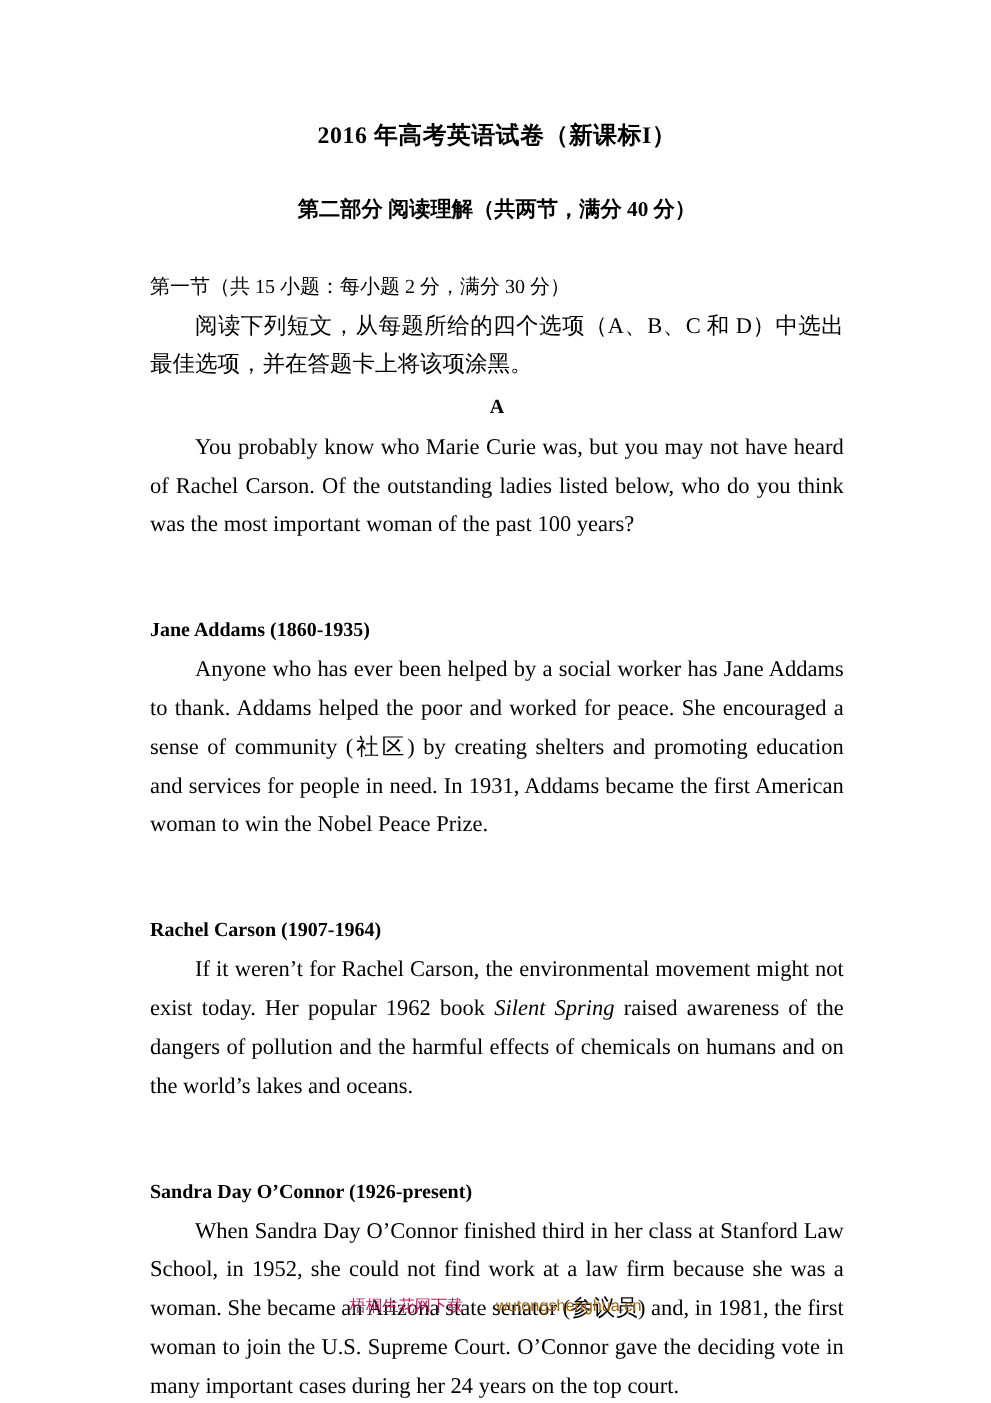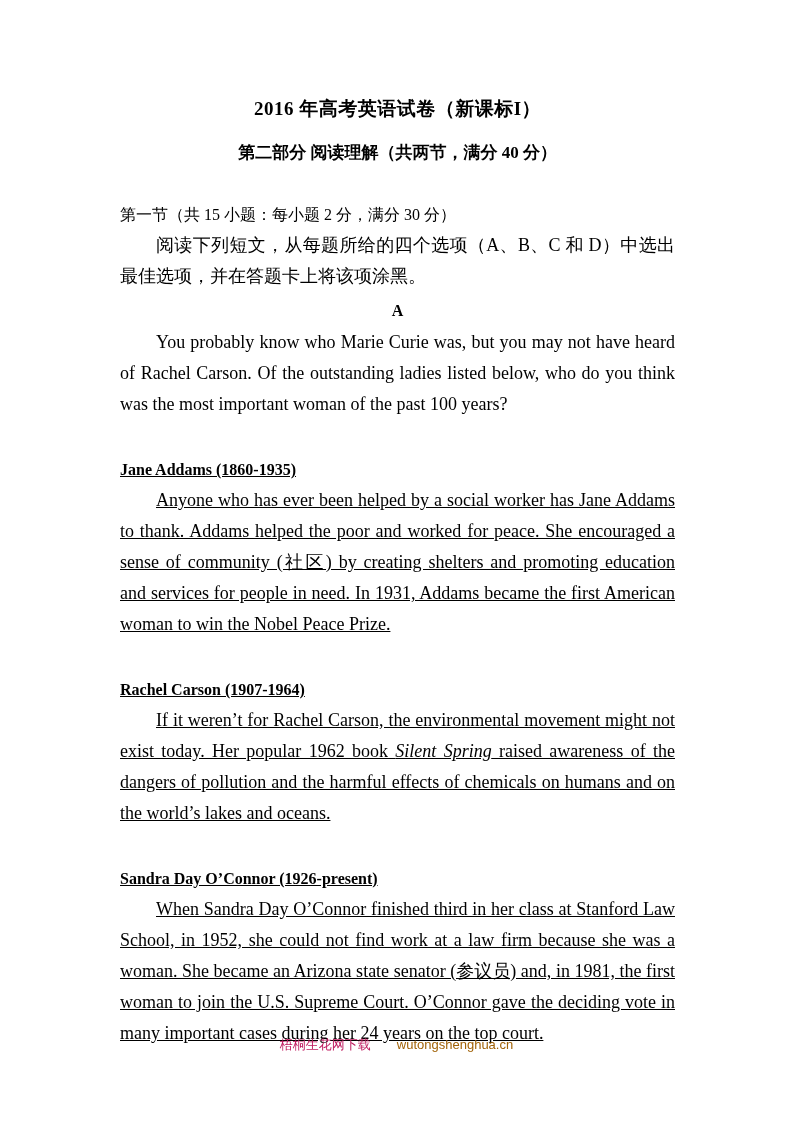--- a/index.html
+++ b/index.html
@@ -15,21 +15,21 @@
     color: #000000;
   }
   .content {
     padding: 94px 118px 0 120px;
   }
   .doc-title {
     font-size: 19px;
     font-weight: bold;
     text-align: center;
     line-height: 30px;
-    margin-bottom: 14px;
+    margin-bottom: 29px;
     letter-spacing: 0.5px;
   }
   .part-heading {
     font-size: 17px;
     font-weight: bold;
     line-height: 30px;
     margin-bottom: 3px;
     text-align: center;
   }
   .section-line {
@@ -44,21 +44,21 @@
     text-align: justify;
     text-indent: 2em;
   }
   .passage-label {
     font-size: 16px;
     font-weight: bold;
     text-align: center;
     line-height: 31px;
     margin: 3px 0 1px 0;
   }
-  .profile { margin-top: 34px; text-decoration: underline; }
+  .profile { margin-top: 54px; }
   .profile-heading {
     font-size: 16px;
     font-weight: bold;
     line-height: 31px;
   }
   .italic { font-style: italic; }
   .page-footer {
     position: absolute;
     left: 0;
     right: 0;

